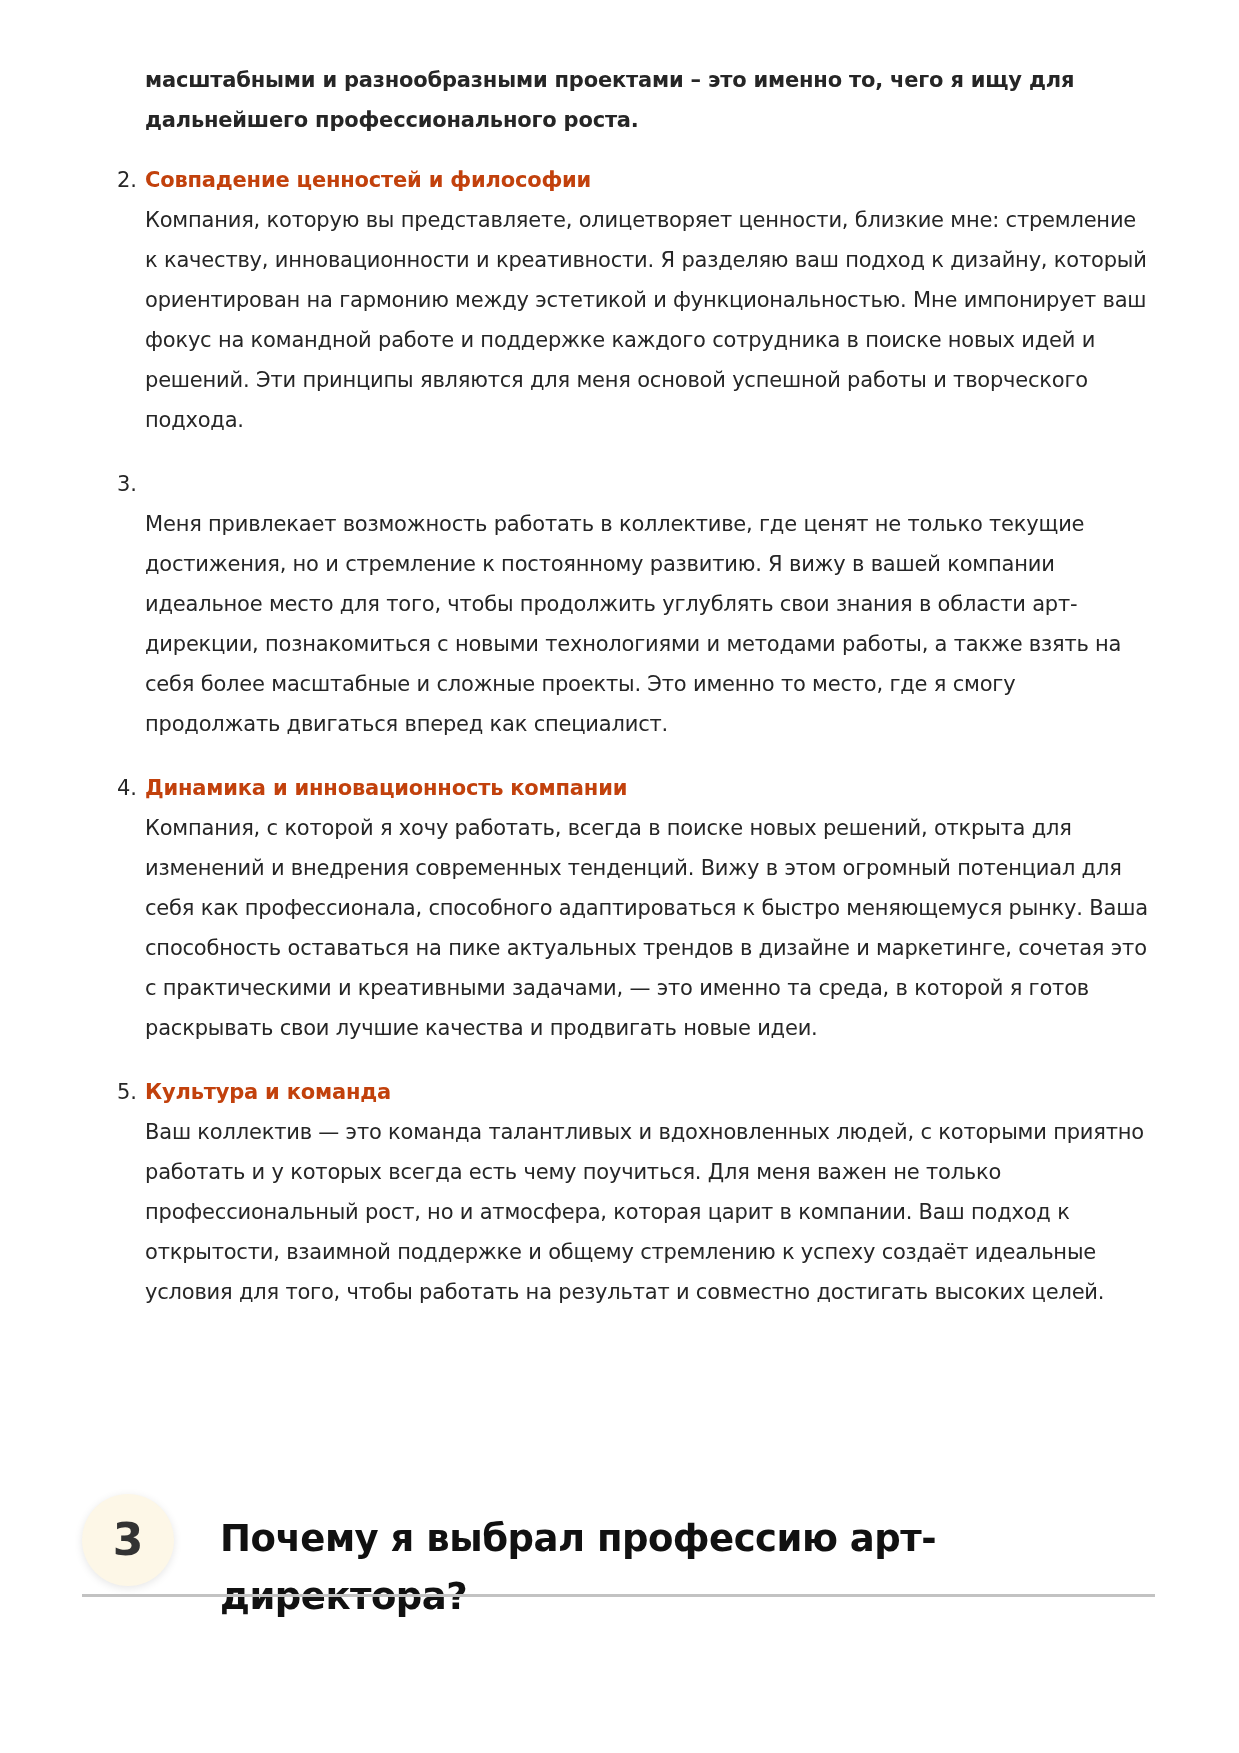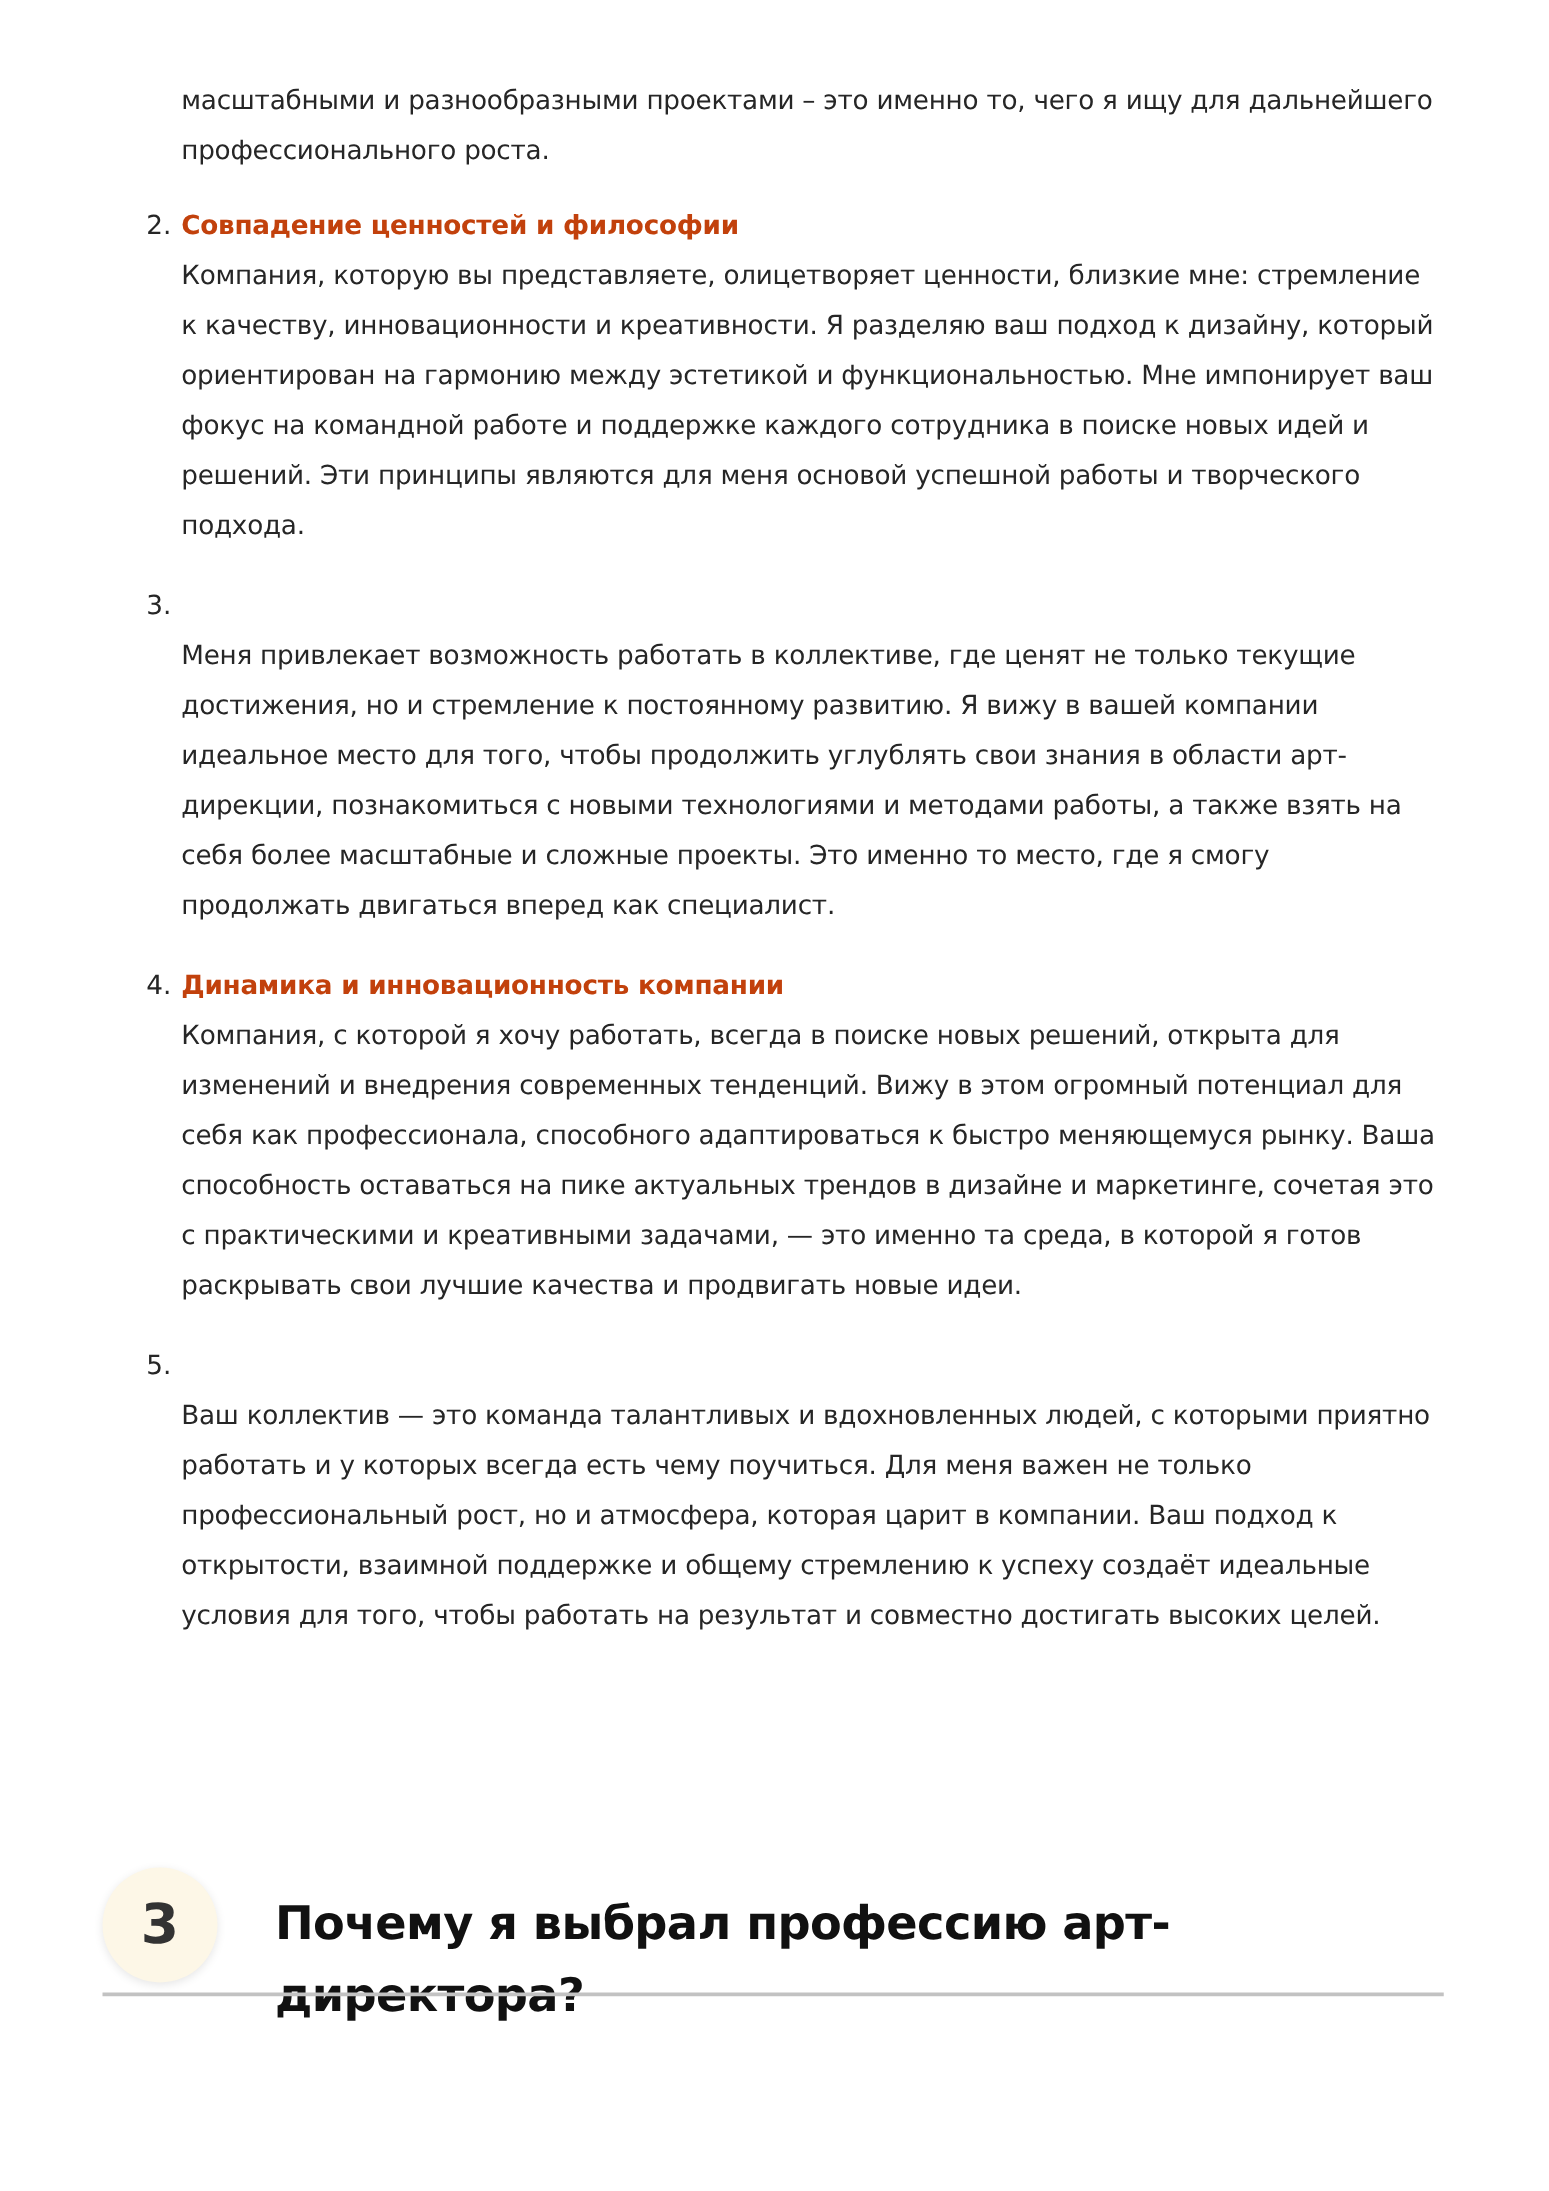--- a/index.html
+++ b/index.html
@@ -1,20 +1,20 @@
 <!DOCTYPE html>
 <html><head>
 <meta charset="utf-8">
 <style>
   html, body { margin: 0; padding: 0; background: #ffffff; }
   body { width: 1239px; height: 1753px; position: relative; overflow: hidden;
          font-family: "DejaVu Sans", "Liberation Sans", sans-serif; color: #222222; }
   .page { position: absolute; left: 0; top: 0; width: 1239px; height: 1753px; }
   .cont { position: absolute; left: 145px; top: 60px; width: 1010px;
-          font-size: 21px; line-height: 40px; color: #262626; letter-spacing: -0.2px; }
+          font-size: 21px; line-height: 40px; color: #262626; letter-spacing: -0.2px; font-weight: bold; }
   .list { position: absolute; left: 117px; width: 1060px; margin: 0; padding: 0; list-style: none; }
   .item { position: relative; margin-bottom: 24px; }
   .item-head { position: relative; height: 40px; line-height: 40px; font-size: 21px; }
   .num { position: absolute; left: 0; top: 0; color: #262626; }
   .title { position: absolute; left: 28px; top: 0; font-weight: bold; color: #c2410c; letter-spacing: -0.2px; }
   .body { margin-left: 28px; width: 1010px; font-size: 21px; line-height: 40px; color: #262626; letter-spacing: -0.2px; }
   .section { position: absolute; left: 82px; top: 1490px; width: 1073px; height: 110px; }
   .circle { position: absolute; left: 0; top: 4px; width: 92px; height: 92px; border-radius: 50%;
             background: #fdf7e7; box-shadow: 0 2px 8px rgba(0,0,0,0.10); text-align: center;
             line-height: 92px; font-size: 44px; font-weight: bold; color: #333333; }
@@ -46,20 +46,21 @@
     <li class="item">
       <div class="item-head">
         <span class="num">4.</span>
         <span class="title">Динамика и инновационность компании</span>
       </div>
       <div class="body">Компания, с которой я хочу работать, всегда в поиске новых решений, открыта для изменений и внедрения современных тенденций. Вижу в этом огромный потенциал для себя как профессионала, способного адаптироваться к быстро меняющемуся рынку. Ваша способность оставаться на пике актуальных трендов в дизайне и маркетинге, сочетая это с практическими и креативными задачами, — это именно та среда, в которой я готов раскрывать свои лучшие качества и продвигать новые идеи.</div>
     </li>
     <li class="item">
       <div class="item-head">
         <span class="num">5.</span>
+        <span class="title">Культура и команда</span>
       </div>
       <div class="body">Ваш коллектив — это команда талантливых и вдохновленных людей, с которыми приятно работать и у которых всегда есть чему поучиться. Для меня важен не только профессиональный рост, но и атмосфера, которая царит в компании. Ваш подход к открытости, взаимной поддержке и общему стремлению к успеху создаёт идеальные условия для того, чтобы работать на результат и совместно достигать высоких целей.</div>
     </li>
   </ol>
 
   <div class="section">
     <div class="circle">3</div>
     <div class="sec-title">Почему я выбрал профессию арт-директора?</div>
     <div class="rule"></div>
   </div>

